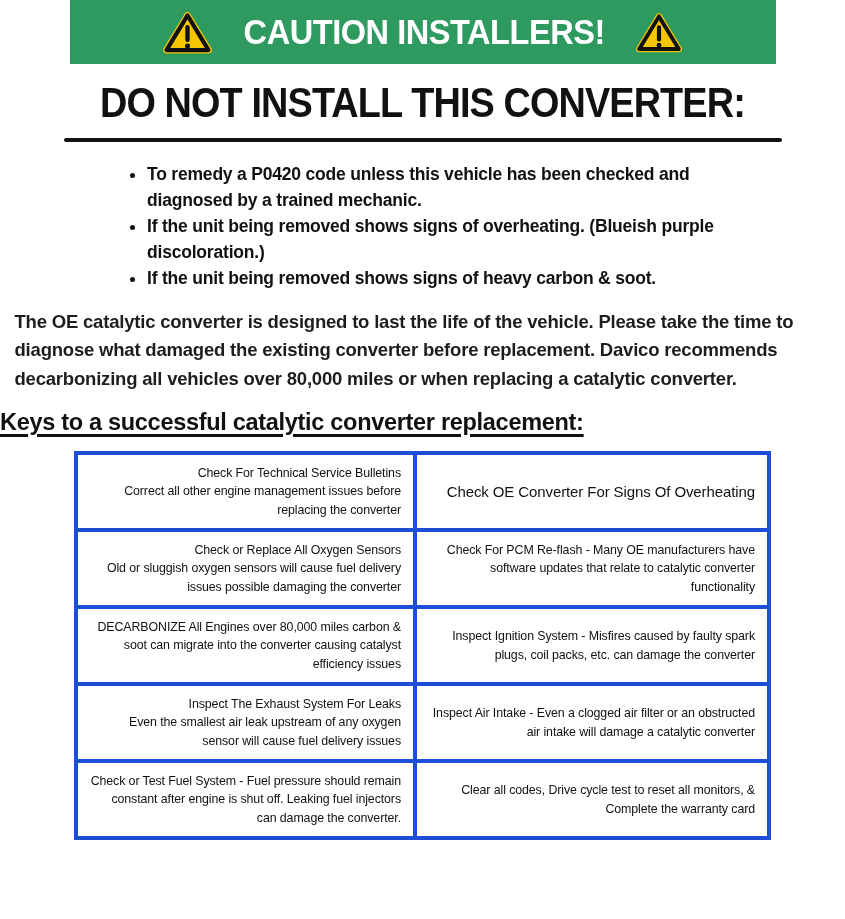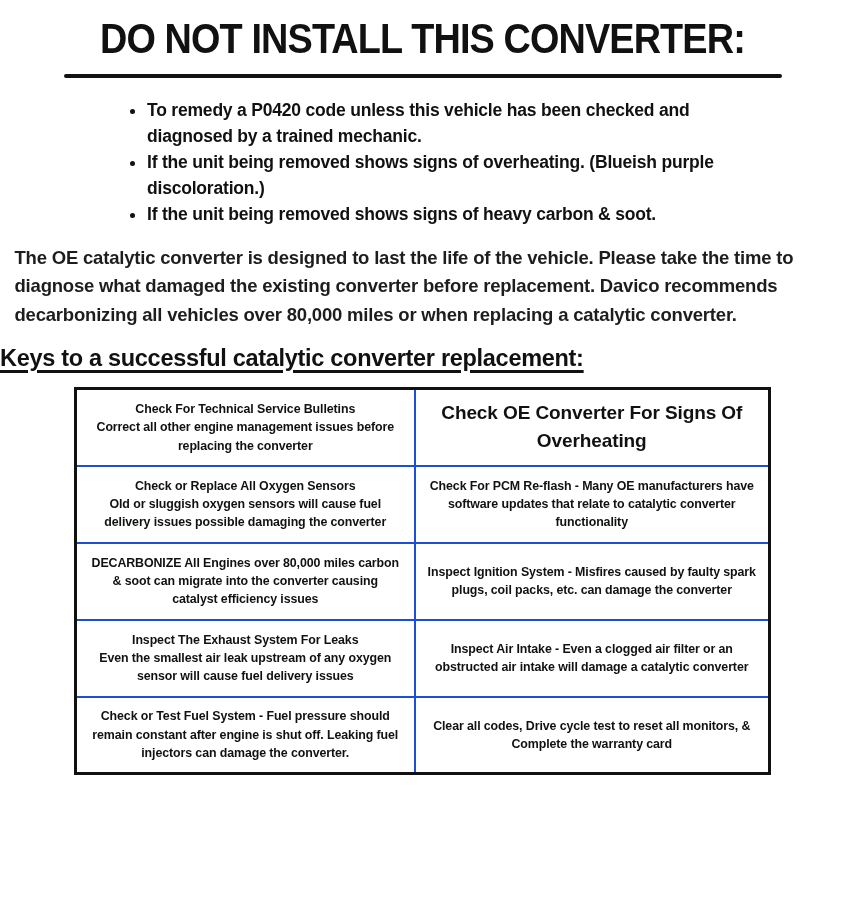--- a/index.html
+++ b/index.html
@@ -75,39 +75,54 @@
     text-decoration-thickness: 2.5px;
     text-underline-offset: 4px;
   }
   table.keys-table {
     width: 697px;
     margin: 0 auto;
     border-collapse: collapse;
     border: 3px solid #111;
   }
   table.keys-table td {
-    border: 2px solid #1d4ed8;
+    border: 4px solid #1d4ed8;
     height: 77px;
-    text-align: center;
+    text-align: right;
     vertical-align: middle;
-    font-weight: bold;
+    font-weight: normal;
     font-size: 12.4px;
     line-height: 1.48;
     padding: 4px 12px;
     white-space: pre-line;
     letter-spacing: -0.1px;
   }
   table.keys-table td.col-left  { width: 339px; }
-  table.keys-table td.cell-lg   { font-size: 19px; margin-left: 9px; }
+  table.keys-table td.cell-lg   { font-size: 15px; margin-left: 9px; }
 </style>
 </head>
 <body>
 
 <div>
 
+  <header class="banner">
+    <svg class="warn-icon" viewBox="0 0 100 88">
+      <path d="M50 9 L93 80 L7 80 Z" fill="none" stroke="#F7C600" stroke-width="14" stroke-linejoin="round"></path>
+      <path d="M50 9 L93 80 L7 80 Z" fill="#F7C600" stroke="#111111" stroke-width="8.5" stroke-linejoin="round"></path>
+      <line x1="50" y1="33" x2="50" y2="59" stroke="#111111" stroke-width="9" stroke-linecap="round"></line>
+      <circle cx="50" cy="71.5" r="5.2" fill="#111111"></circle>
+    </svg>
+    <span class="banner-label">CAUTION INSTALLERS!</span>
+    <svg class="warn-icon small" viewBox="0 0 100 88">
+      <path d="M50 9 L93 80 L7 80 Z" fill="none" stroke="#F7C600" stroke-width="14" stroke-linejoin="round"></path>
+      <path d="M50 9 L93 80 L7 80 Z" fill="#F7C600" stroke="#111111" stroke-width="8.5" stroke-linejoin="round"></path>
+      <line x1="50" y1="33" x2="50" y2="59" stroke="#111111" stroke-width="9" stroke-linecap="round"></line>
+      <circle cx="50" cy="71.5" r="5.2" fill="#111111"></circle>
+    </svg>
+  </header>
 
   <h1 class="main-heading"><span>DO NOT INSTALL THIS CONVERTER:</span></h1>
 
   <div class="divider"></div>
 
   <ul class="warn-list">
     <li>To remedy a P0420 code unless this vehicle has been checked and diagnosed by a trained mechanic.</li>
     <li>If the unit being removed shows signs of overheating. (Blueish purple discoloration.)</li>
     <li>If the unit being removed shows signs of heavy carbon &amp; soot.</li>
   </ul>

